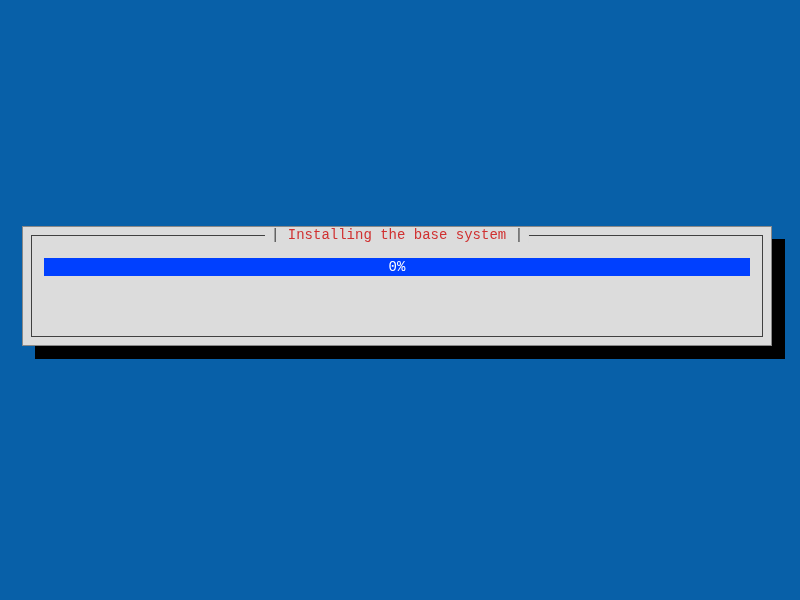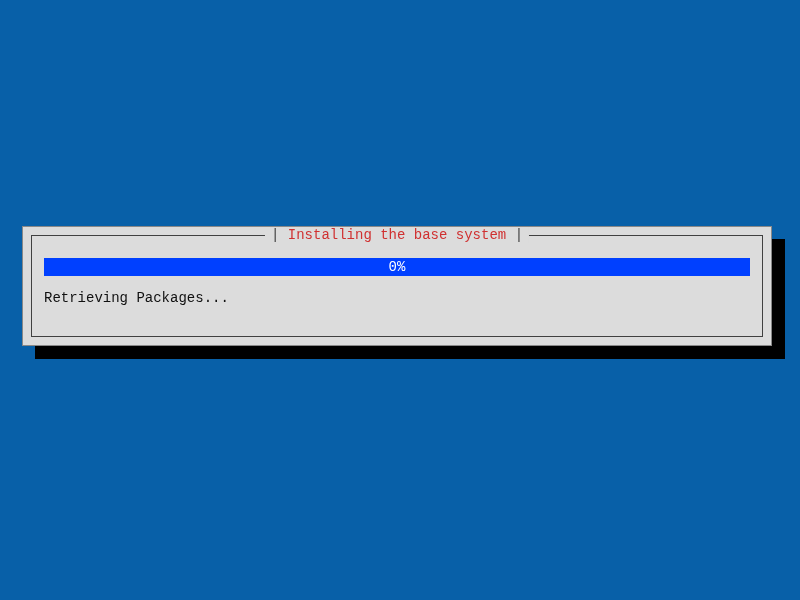--- a/index.html
+++ b/index.html
@@ -80,15 +80,14 @@
 <div class="dialog">
   <div class="inner-frame">
     <div class="title">
       <span class="pipe">|</span>
       <span>Installing the base system</span>
       <span class="pipe">|</span>
     </div>
     <div class="progress-track">
       <span class="progress-label">0%</span>
     </div>
-    <div class="status-text">Retrieving Packages...</div>
   </div>
 </div>
 
 </body></html>

